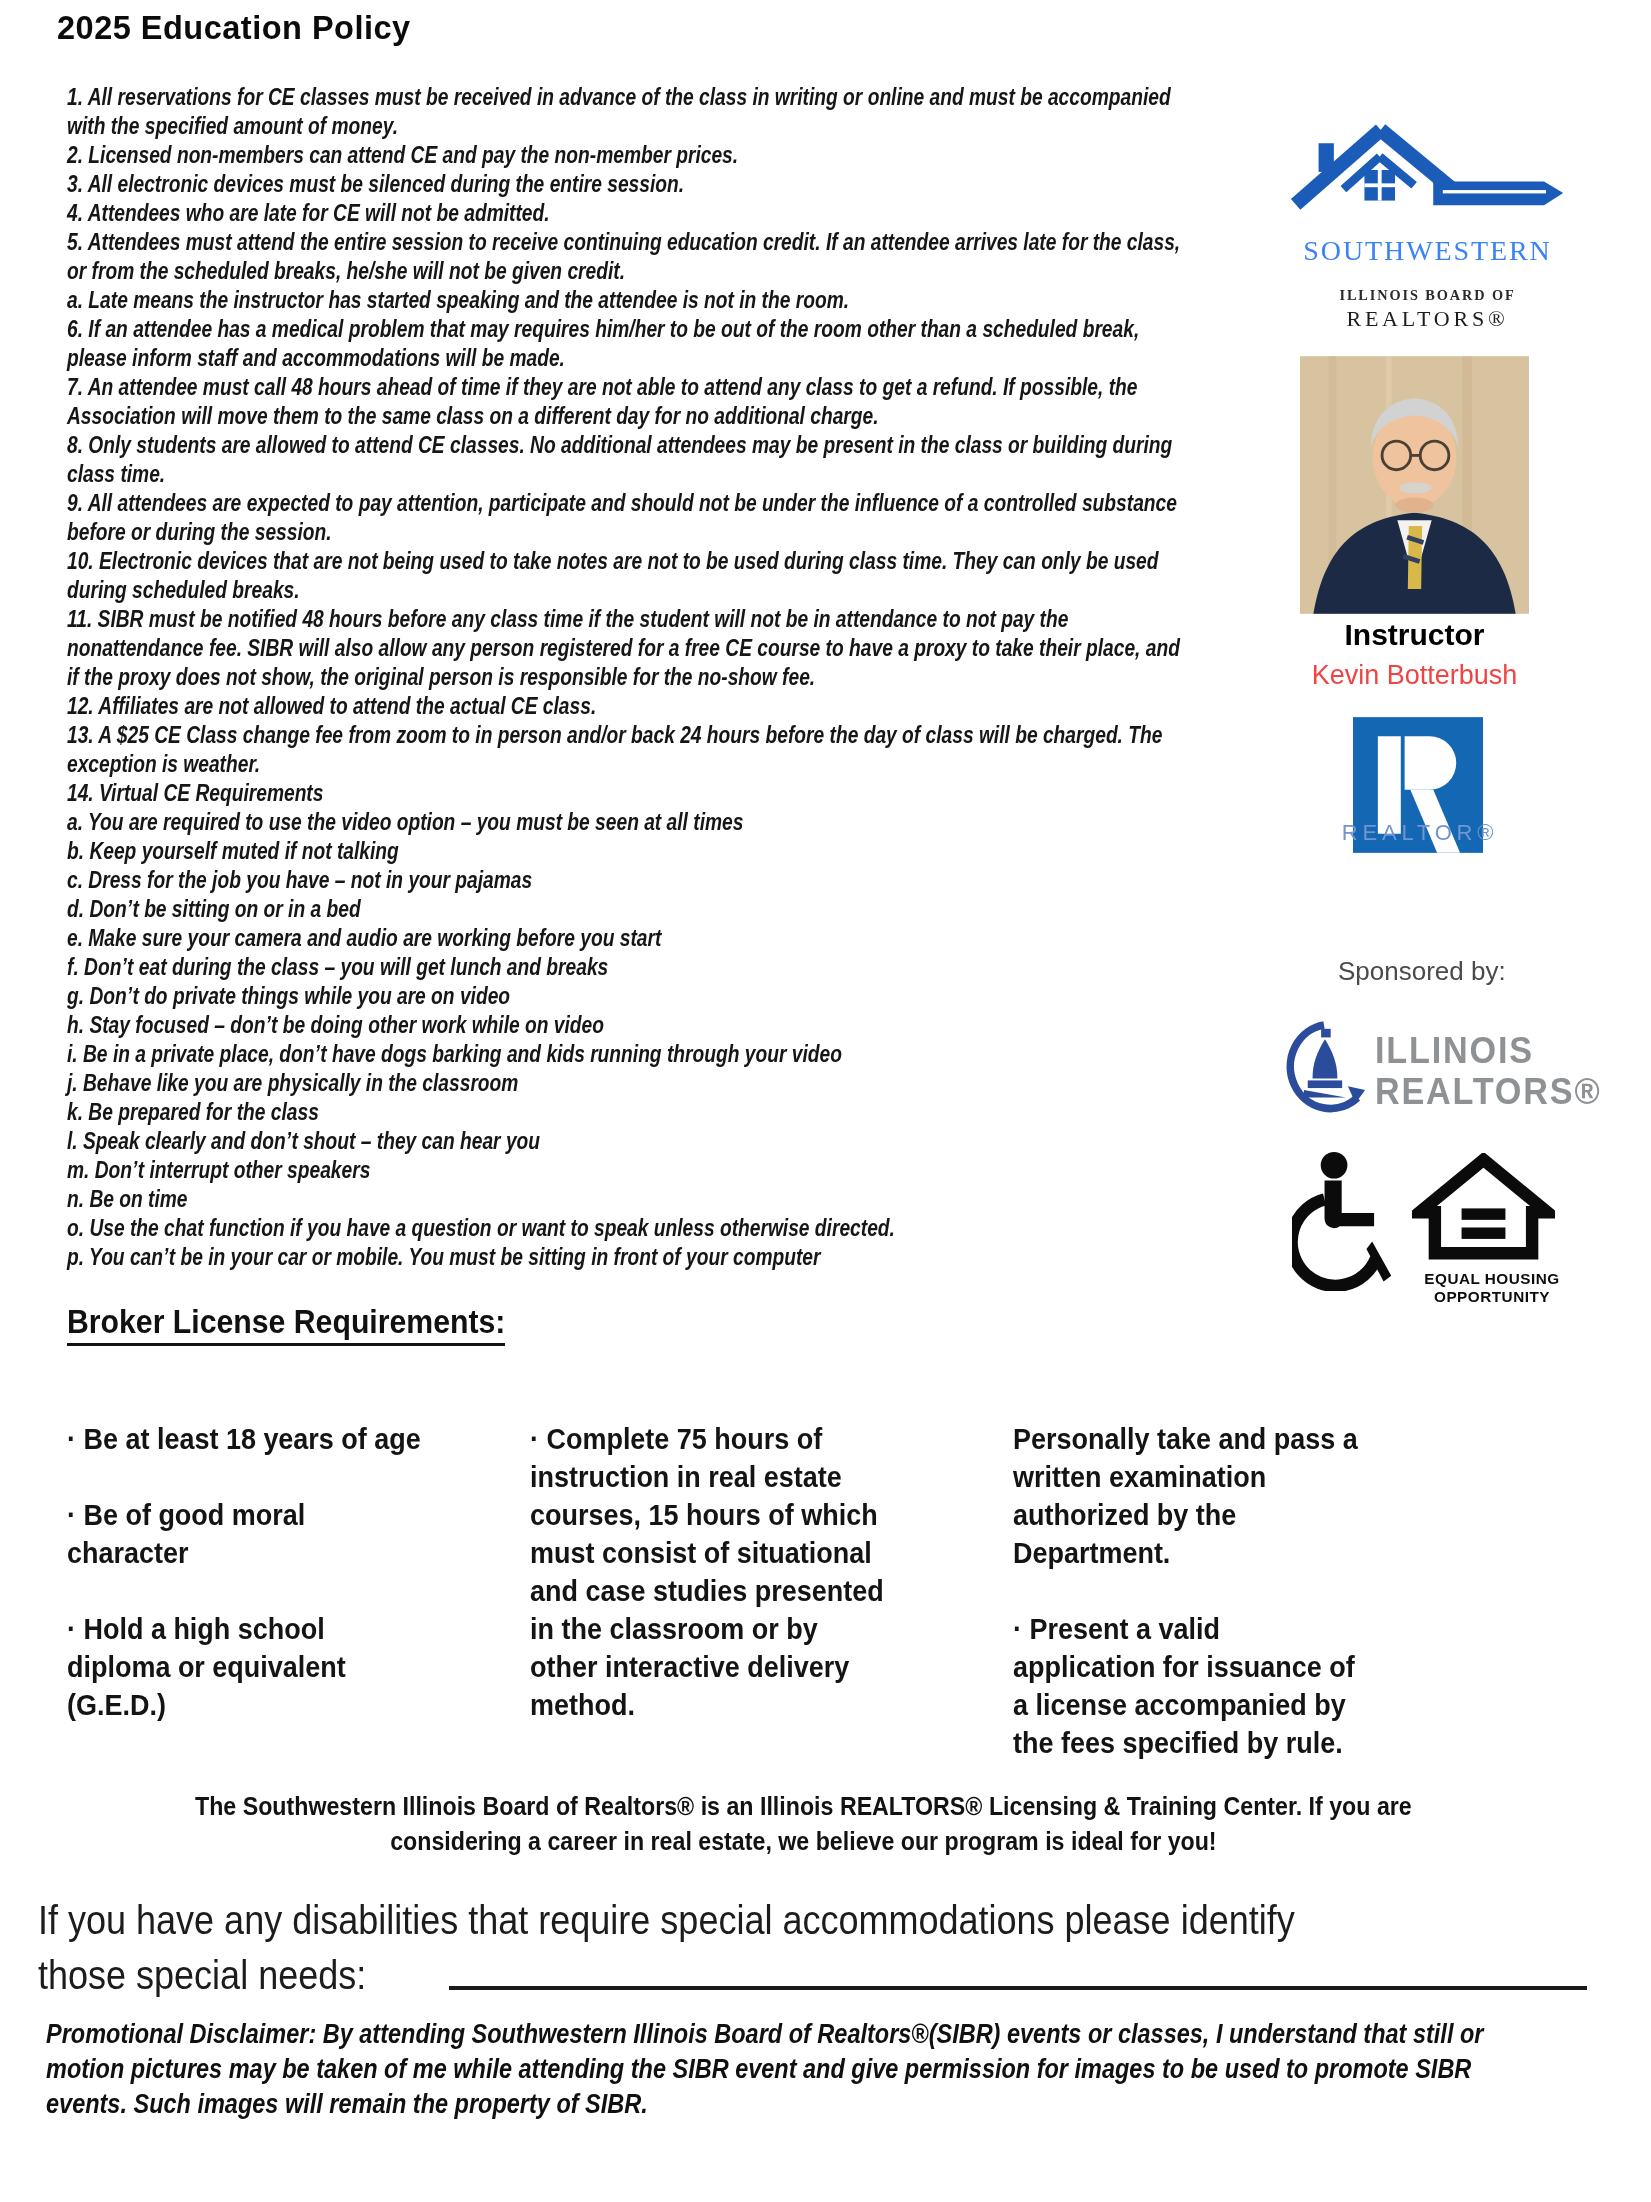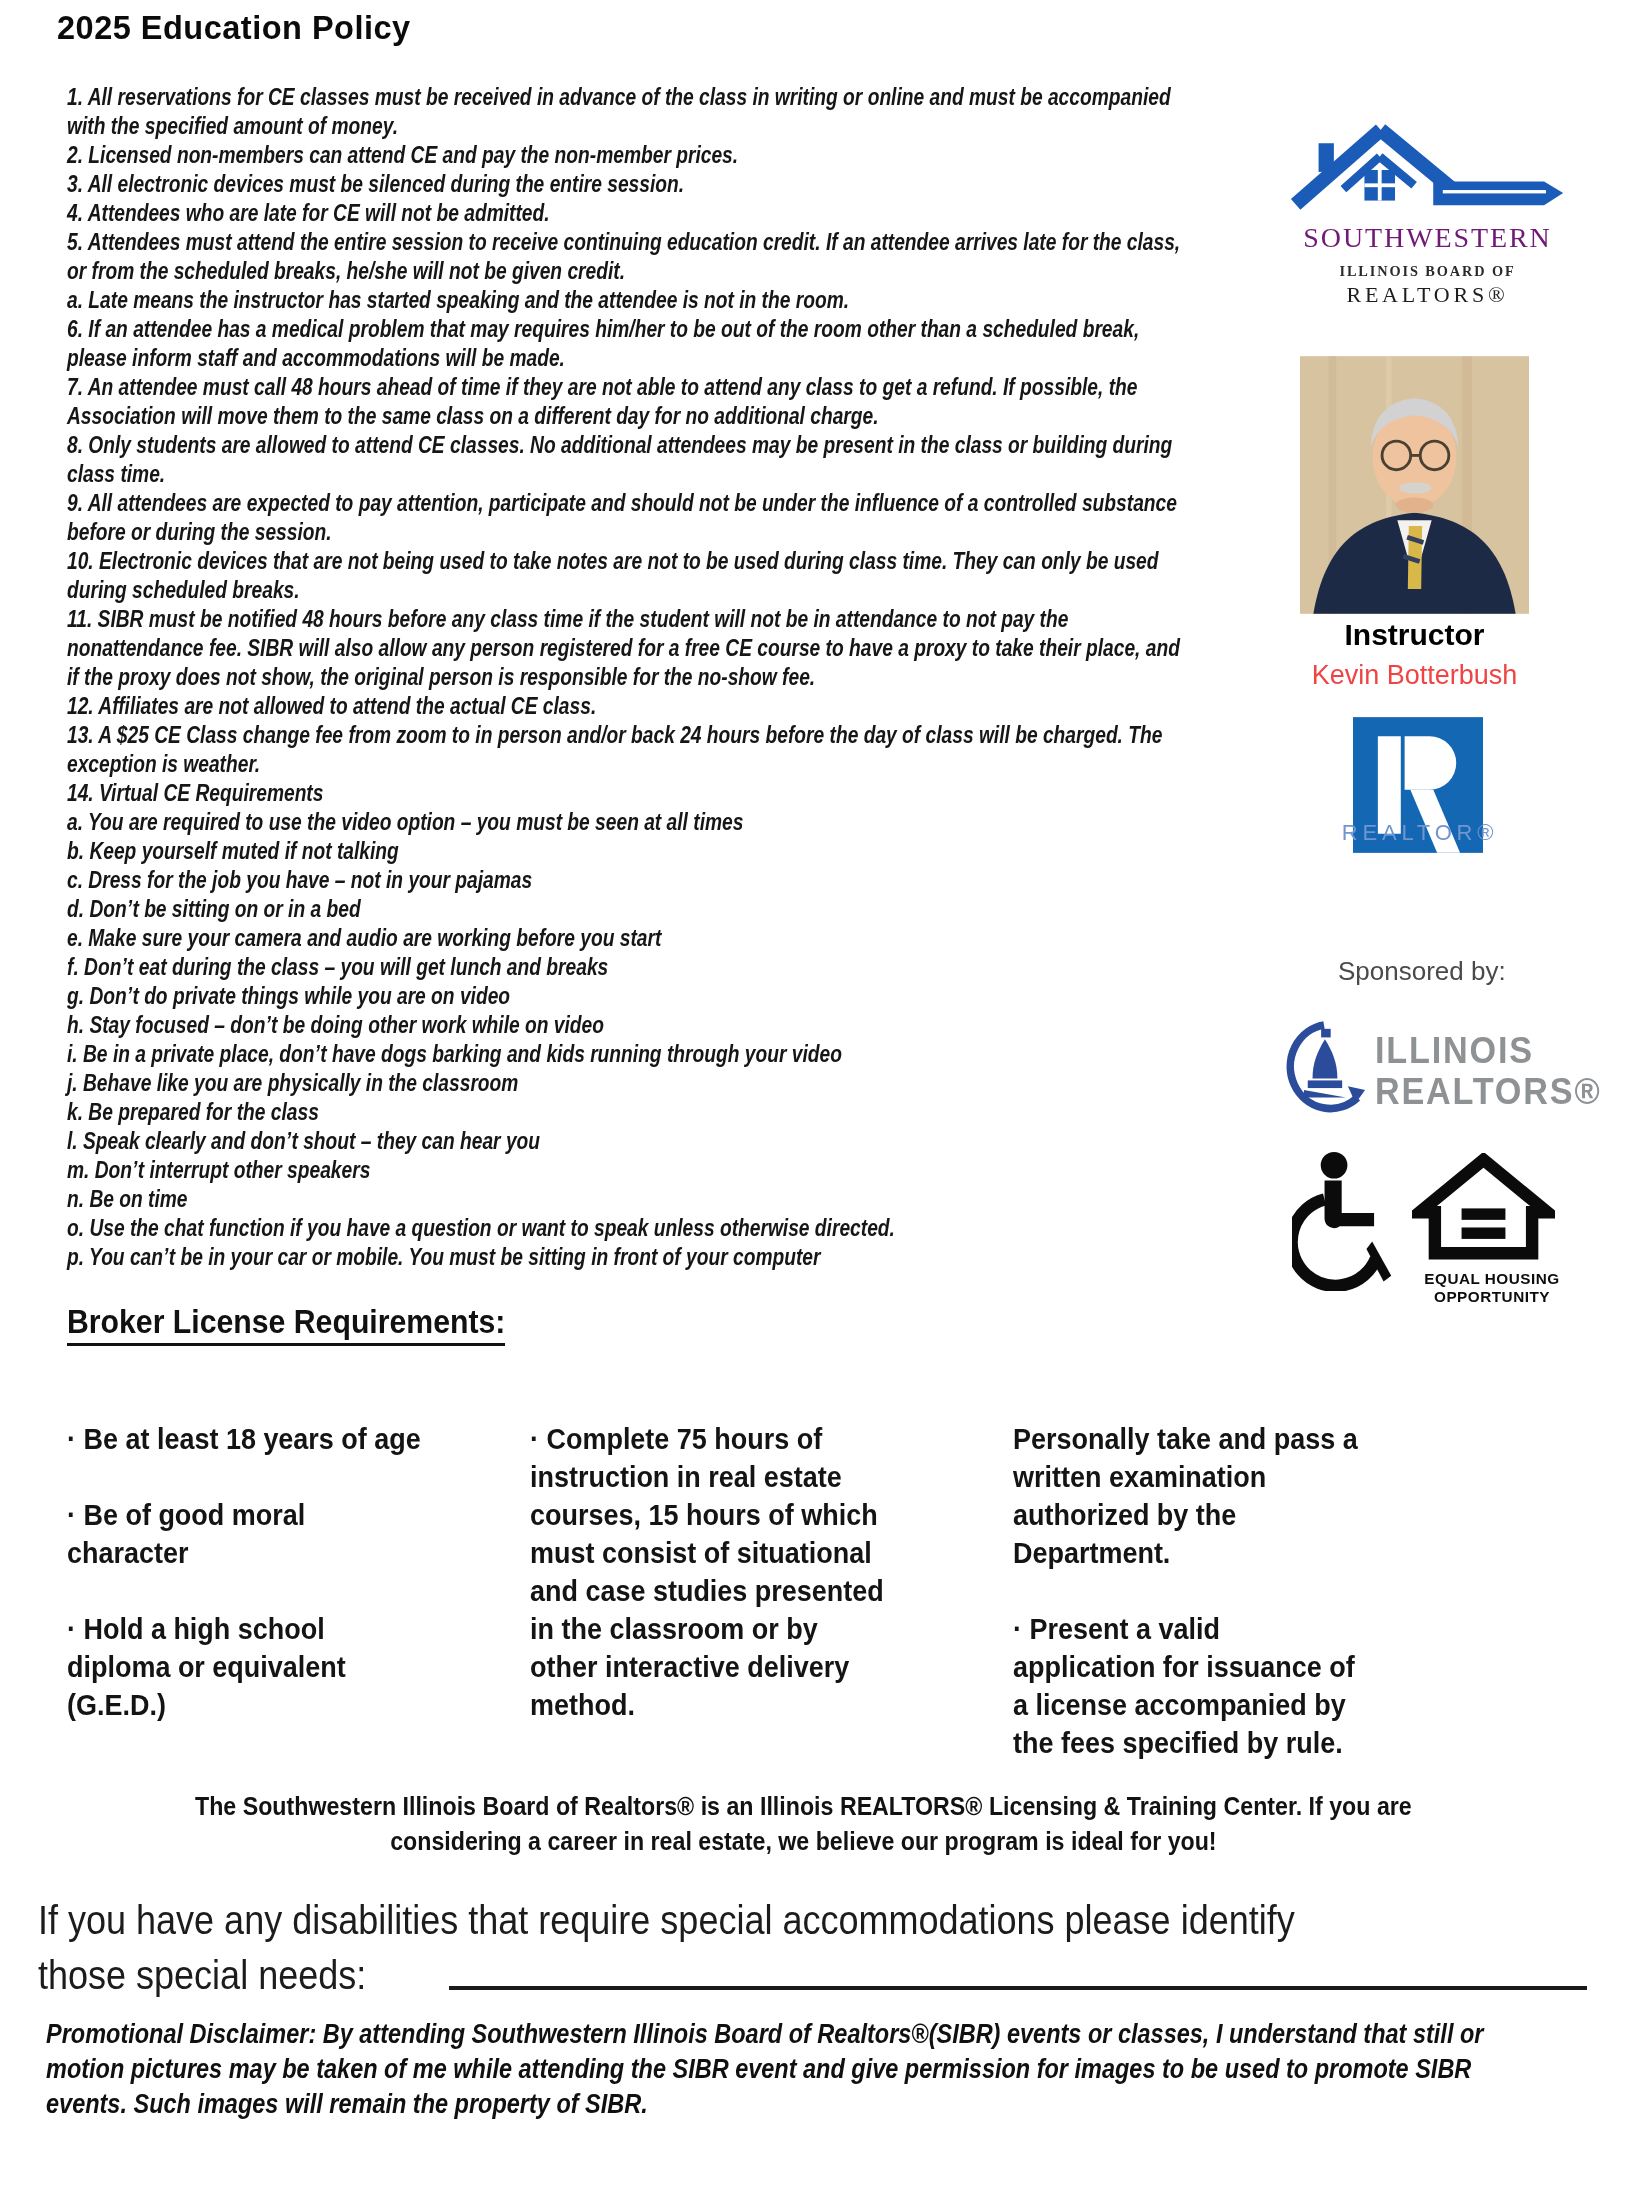--- a/index.html
+++ b/index.html
@@ -35,22 +35,22 @@
        font-weight:400;font-size:40px;line-height:55px;white-space:pre-line;color:#1c1c1c;
        transform:scaleX(.90);transform-origin:top left;}
   .blank-line{position:absolute;left:449px;top:1986px;width:1138px;height:3.8px;background:#1a1a1a;}
 
   .disclaimer{position:absolute;left:46px;top:2017px;width:1711px;margin:0;
        font-style:italic;font-weight:700;font-size:27px;line-height:35px;color:#101010;
        transform:scaleX(.87);transform-origin:top left;}
 
   
   .sw-logo{position:absolute;left:1288px;top:122px;width:279px;text-align:center;}
-  .sw-name1{margin:0 0 0;font-family:"Liberation Serif",serif;font-size:28px;letter-spacing:1.9px;color:#701a75;}
-  .sw-name2{margin:9px 0 0;font-family:"Liberation Serif",serif;font-size:14.3px;letter-spacing:1.9px;font-weight:700;color:#2a2a2a;}
+  .sw-name1{margin:13px 0 0;font-family:"Liberation Serif",serif;font-size:28px;letter-spacing:1.9px;color:#3b82f6;}
+  .sw-name2{margin:20px 0 0;font-family:"Liberation Serif",serif;font-size:14.3px;letter-spacing:1.9px;font-weight:700;color:#2a2a2a;}
   .sw-name3{margin:1.9px 0 0;font-family:"Liberation Serif",serif;font-size:22px;letter-spacing:3.8px;color:#1d1d1d;}
 
   .photo{position:absolute;left:1300px;top:356px;width:229px;height:258px;}
   .instructor-label{position:absolute;left:1271px;top:618px;width:287px;margin:0;text-align:center;
         font-size:30px;font-weight:700;color:#000000;}
   .instructor-name{position:absolute;left:1271px;top:660px;width:287px;margin:0;text-align:center;
         font-size:27px;font-weight:400;color:#ef4444;}
 
   .r-logo{position:absolute;left:1353px;top:717px;width:130px;height:136px;}
   .r-word{position:absolute;left:1336px;top:820px;width:168px;margin:0;text-align:center;

